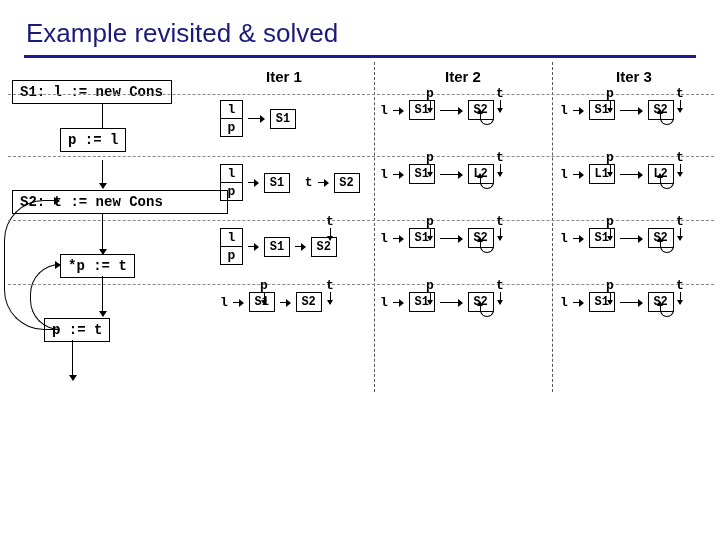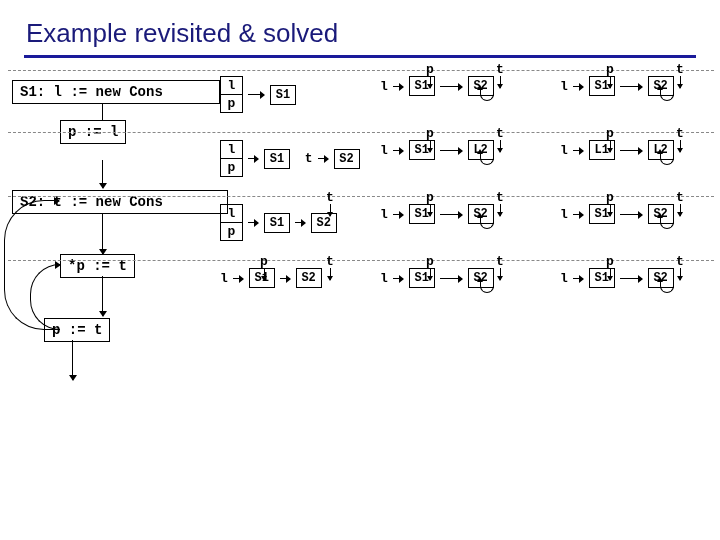--- a/index.html
+++ b/index.html
@@ -4,22 +4,22 @@
 <style>
   * { box-sizing: border-box; margin: 0; padding: 0; }
   body { font-family: Arial, sans-serif; background: #fff; width: 720px; height: 540px; position: relative; overflow: hidden; }
   .title { font-size: 26px; color: #1a1a7a; padding: 18px 0 6px 26px; font-weight: normal; }
   .rule { height: 3px; background: #1a1a9a; margin: 0 24px 0 24px; }
   .content { position: relative; padding: 22px 12px 0 12px; }
 
   
   .flow { position: absolute; left: 12px; top: 22px; width: 215px; }
   .node { border: 1px solid #000; font-family: "Courier New", monospace; font-size: 14px; font-weight: bold; padding: 3px 7px; background: #fff; text-align: left; display: inline-block; }
-  .n1 { position: absolute; left: 0; top: 0; width: 208px; }
-  .n2 { position: absolute; left: 48px; top: 40px; }
+  .n1 { position: absolute; left: 0; top: 0; width: 160px; }
+  .n2 { position: absolute; left: 48px; top: 48px; }
   .n3 { position: absolute; left: 0; top: 110px; width: 216px; }
   .n4 { position: absolute; left: 48px; top: 174px; }
   .n5 { position: absolute; left: 32px; top: 238px; }
   .arrow-v { position: absolute; width: 1px; background: #000; left: 90px; }
   .arrow-v::after { content:''; position:absolute; bottom:-1px; left:-3px; border-left:4px solid transparent; border-right:4px solid transparent; border-top:6px solid #000; }
   .av1 { top: 24px; height: 30px; }
   .av2 { top: 80px; height: 28px; }
   .av3 { top: 134px; height: 40px; }
   .av4 { top: 196px; height: 40px; }
   .av5 { top: 260px; height: 40px; left: 60px; }
@@ -83,20 +83,27 @@
     <div class="arrow-v av3"></div>
     <div class="node n4">*p := t</div>
     <div class="arrow-v av4"></div>
     <div class="node n5">p := t</div>
     <div class="arrow-v av5"></div>
     <div class="back1"></div>
     <div class="back2"></div>
   </div>
 
   <div class="iters">
+    <div class="iter-hdrs">
+      <span class="ih1">Iter 1</span>
+      <span class="ih2">Iter 2</span>
+      <span class="ih3">Iter 3</span>
+      <div class="vdash vd1"></div>
+      <div class="vdash vd2"></div>
+    </div>
 
     <div class="row r1">
       <div class="hdash"></div>
       <div class="cell c1">
         <div class="grp">
           <table class="tbl"><tbody>
                 <tr>
                   <td>l</td>
                 </tr>
                 <tr>

